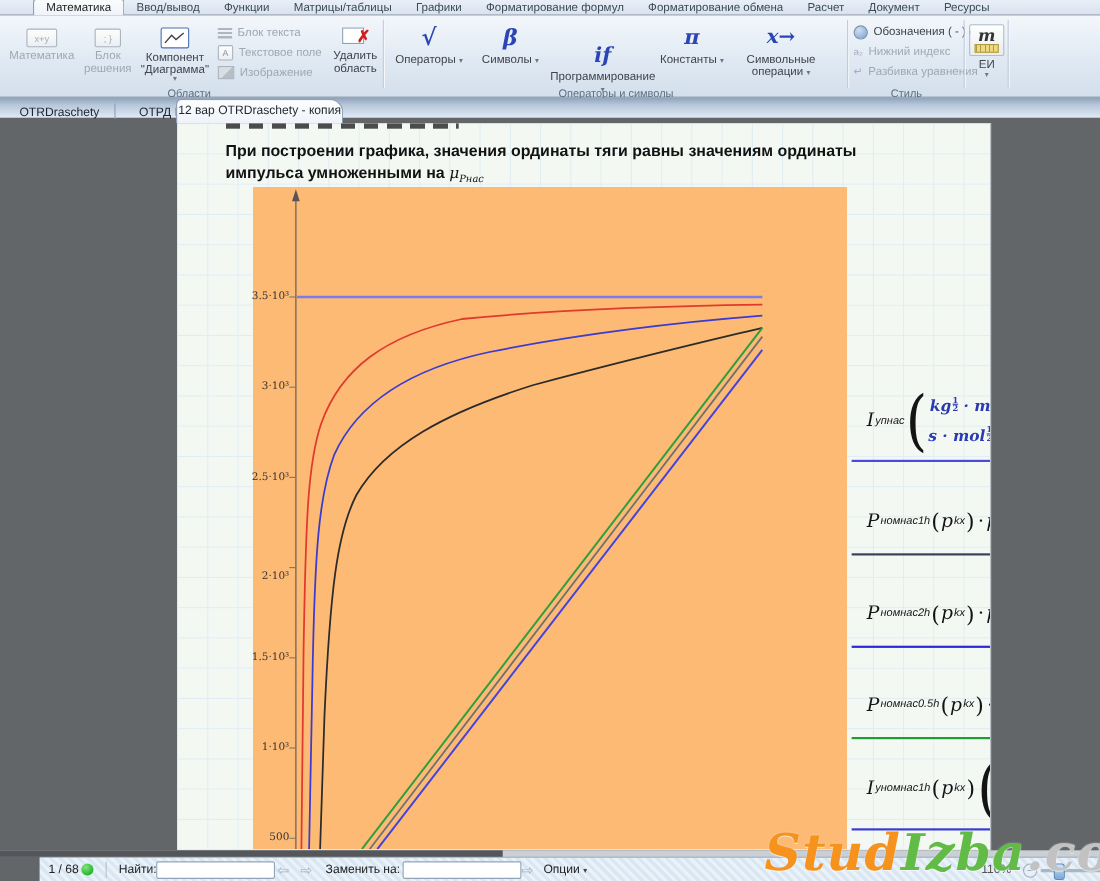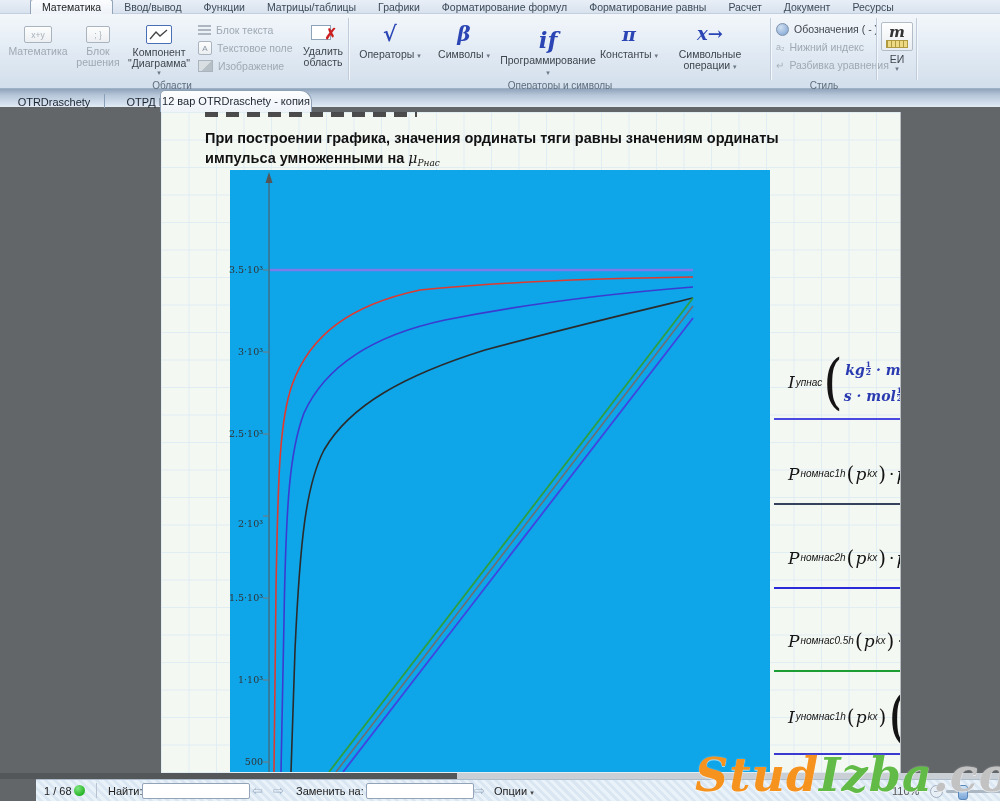--- a/index.html
+++ b/index.html
@@ -41,21 +41,21 @@
   .grid{position:absolute;inset:0;
         background-image:linear-gradient(#d9e9f3 1px,transparent 1px),linear-gradient(90deg,#d9e9f3 1px,transparent 1px);
         background-size:27.5px 27.5px;opacity:.75;}
   .clipline{position:absolute;left:44px;top:0;width:212px;height:5px;
         background:repeating-linear-gradient(90deg,#2d2d2d 0 13px,transparent 13px 21px);opacity:.85;}
   .dtitle{position:absolute;left:44px;top:16px;width:640px;font-weight:bold;font-size:14.5px;
           line-height:20px;color:#121212;}
   .mu{font-family:"DejaVu Serif",serif;font-style:italic;font-weight:normal;font-size:14px;}
   .musub{font-family:"DejaVu Serif",serif;font-style:italic;font-weight:normal;font-size:9px;vertical-align:-3px;}
   
-  .chart{position:absolute;left:69px;top:58px;width:540px;height:602px;background:#0ea5e9;}
+  .chart{position:absolute;left:69px;top:58px;width:540px;height:602px;background:#fdba74;}
   .ytick{position:absolute;right:507px;font-family:"DejaVu Serif",serif;font-size:9.5px;color:#333;white-space:nowrap;}
   
   .fcol{position:absolute;left:613px;top:0;width:126px;height:661px;overflow:hidden;}
   .formula{position:absolute;left:0;width:140px;display:flex;align-items:center;padding-left:14px;box-sizing:border-box;
            font-family:"DejaVu Serif",serif;font-style:italic;color:#141414;font-size:17px;white-space:nowrap;}
   .fsub{font-size:10px;font-family:"Liberation Sans",sans-serif;font-style:italic;vertical-align:-4px;margin-left:1px;}
   .fparen{font-size:20px;font-style:normal;margin:0 1px;}
   .bigparen{font-size:50px;font-weight:300;font-style:normal;display:inline-block;transform:scaleY(1.2);margin:0 1px;}
   .unit{color:#2a3ab0;font-weight:bold;}
   .ufrac{display:inline-flex;flex-direction:column;align-items:center;gap:9px;font-size:14px;}
@@ -98,21 +98,21 @@
 </head>
 <body>
 
 <div class="tabrow">
   <div class="rtab active">Математика</div>
   <div class="rtab">Ввод/вывод</div>
   <div class="rtab">Функции</div>
   <div class="rtab">Матрицы/таблицы</div>
   <div class="rtab">Графики</div>
   <div class="rtab">Форматирование формул</div>
-  <div class="rtab">Форматирование равны</div>
+  <div class="rtab">Форматирование обмена</div>
   <div class="rtab">Расчет</div>
   <div class="rtab">Документ</div>
   <div class="rtab">Ресурсы</div>
 </div>
 
 <div class="ribbon">
 
   <div class="rbtn dis" style="left:8px;width:60px;">
     <div class="boxicon" style="width:26px;height:15px;font-size:8.5px;margin-top:6px;">x+y</div>
     <div class="lbl">Математика</div>
@@ -154,21 +154,21 @@
 
   <div class="rbtn" style="left:352px;width:76px;">
     <div class="glyph" style="font-size:21px;line-height:24px;margin-top:2px;">√</div>
     <div class="lbl"><span>Операторы</span> <span class="caret">▾</span></div>
   </div>
   <div class="rbtn" style="left:430px;width:68px;">
     <div class="glyph" style="font-size:20px;line-height:24px;margin-top:2px;">β</div>
     <div class="lbl"><span>Символы</span> <span class="caret">▾</span></div>
   </div>
   <div class="rbtn" style="left:500px;width:96px;">
-    <div class="glyph" style="font-size:23px;line-height:24px;margin-top:8px;">if</div>
+    <div class="glyph" style="font-size:19px;line-height:24px;margin-top:18px;">if</div>
     <div class="lbl"><span>Программирование</span> <span class="caret">▾</span></div>
   </div>
   <div class="rbtn" style="left:598px;width:62px;">
     <div class="glyph" style="font-size:19px;line-height:24px;margin-top:2px;">π</div>
     <div class="lbl"><span>Константы</span> <span class="caret">▾</span></div>
   </div>
   <div class="rbtn" style="left:662px;width:96px;">
     <div class="glyph" style="font-size:18px;line-height:24px;margin-top:2px;">x→</div>
     <div class="lbl" style="width:74px;"><span>Символьные операции</span> <span class="caret">▾</span></div>
   </div>

